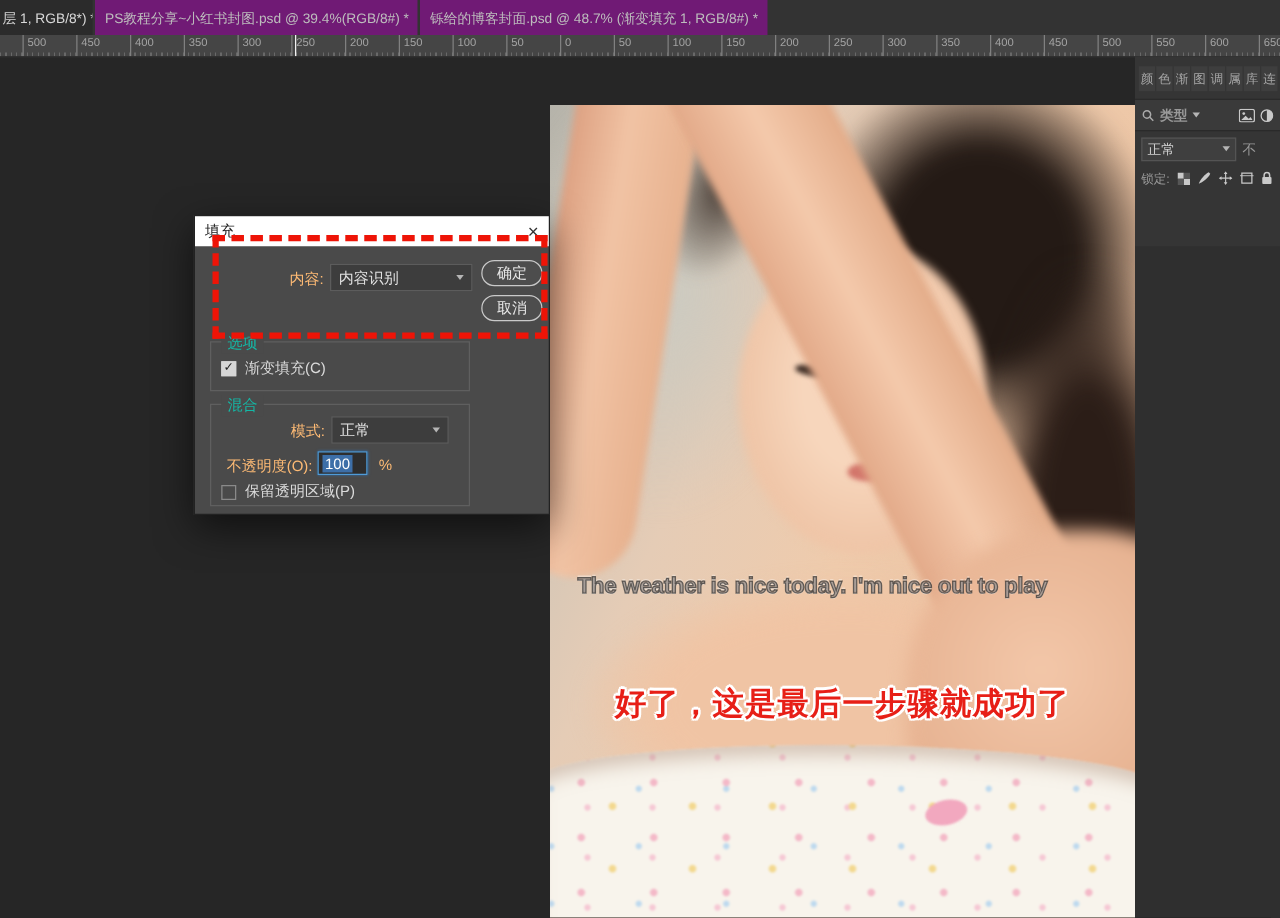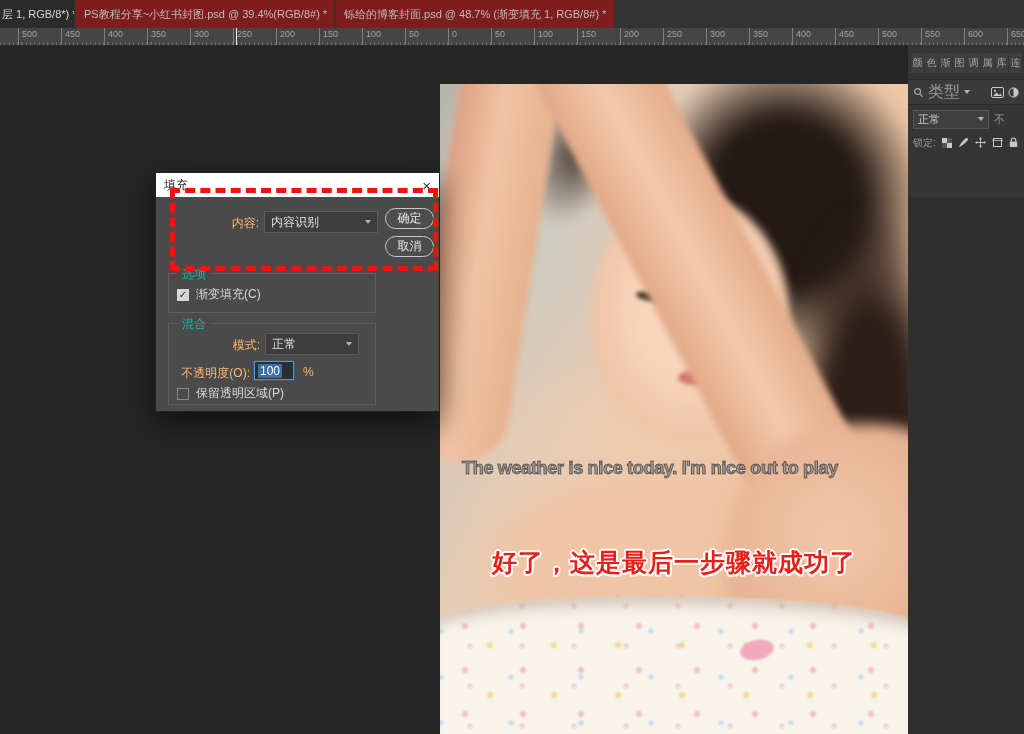--- a/index.html
+++ b/index.html
@@ -3,21 +3,21 @@
 <meta charset="utf-8">
 <style>
   * { margin:0; padding:0; box-sizing:border-box; }
   html,body { width:1024px; height:734px; overflow:hidden; background:#262626;
               font-family:"Liberation Sans", sans-serif; }
   .app { position:absolute; inset:0; width:1024px; height:734px; overflow:hidden; }
 
   
   .tabbar { position:absolute; left:0; top:0; width:1024px; height:28px;
             background:#333333; display:flex; gap:2px; }
-  .tab { height:28px; background:#7f1d1d; color:#bdbdbd; font-size:11px;
+  .tab { height:28px; background:#701a75; color:#bdbdbd; font-size:11px;
          display:flex; align-items:center; gap:7px; padding:0 8px;
          white-space:nowrap; overflow:hidden; }
   .tab.active { background:#2b2b2b; color:#d8d8d8; }
   .tab .tab-close { color:#9a9a9a; font-size:13px; line-height:1; flex:0 0 auto; }
   .tab1 { width:74px; padding-left:2px; }
   .tab2 { width:258px; }
   .tab3 { width:278px; }
 
   
   .ruler { position:absolute; left:0; top:28px; width:1024px; height:18px;
@@ -79,21 +79,21 @@
                          -1.5px 1.5px 0 #fff, 1.5px 1.5px 0 #fff; }
 
   
   .panel { position:absolute; left:908px; top:45px; width:116px; height:689px; background:#353535; overflow:hidden; }
   .panel-tabs { position:absolute; left:3px; top:8px; right:0; height:20px; display:flex; gap:1px; }
   .ptab { width:13px; height:20px; background:#3e3e3e; color:#a6a6a6; font-size:10px;
           display:flex; align-items:center; justify-content:center; }
   .row-filter { position:absolute; left:0; top:34px; width:100%; height:26px; background:#3a3a3a;
                 border-top:1px solid #2a2a2a; border-bottom:1px solid #2a2a2a;
                 display:flex; align-items:center; gap:4px; padding:0 5px; }
-  .filter-label { color:#999; font-size:16px; }
+  .filter-label { color:#999; font-size:11px;font-weight:bold; }
   .spacer { flex:1; }
   .row-blend { position:absolute; left:0; top:62px; width:100%; height:24px;
                display:flex; align-items:center; gap:5px; padding:0 5px; }
   .mini-select { width:76px; height:19px; border:1px solid #545454; background:#3f3f3f;
                  color:#d0d0d0; font-size:11px; display:flex; align-items:center;
                  justify-content:space-between; padding:0 4px; }
   .cut-label { color:#999; font-size:11px; }
   .row-lock { position:absolute; left:0; top:89px; width:100%; height:17px;
               display:flex; align-items:center; gap:6px; padding:0 5px; }
   .lock-label { color:#999; font-size:10px; }

